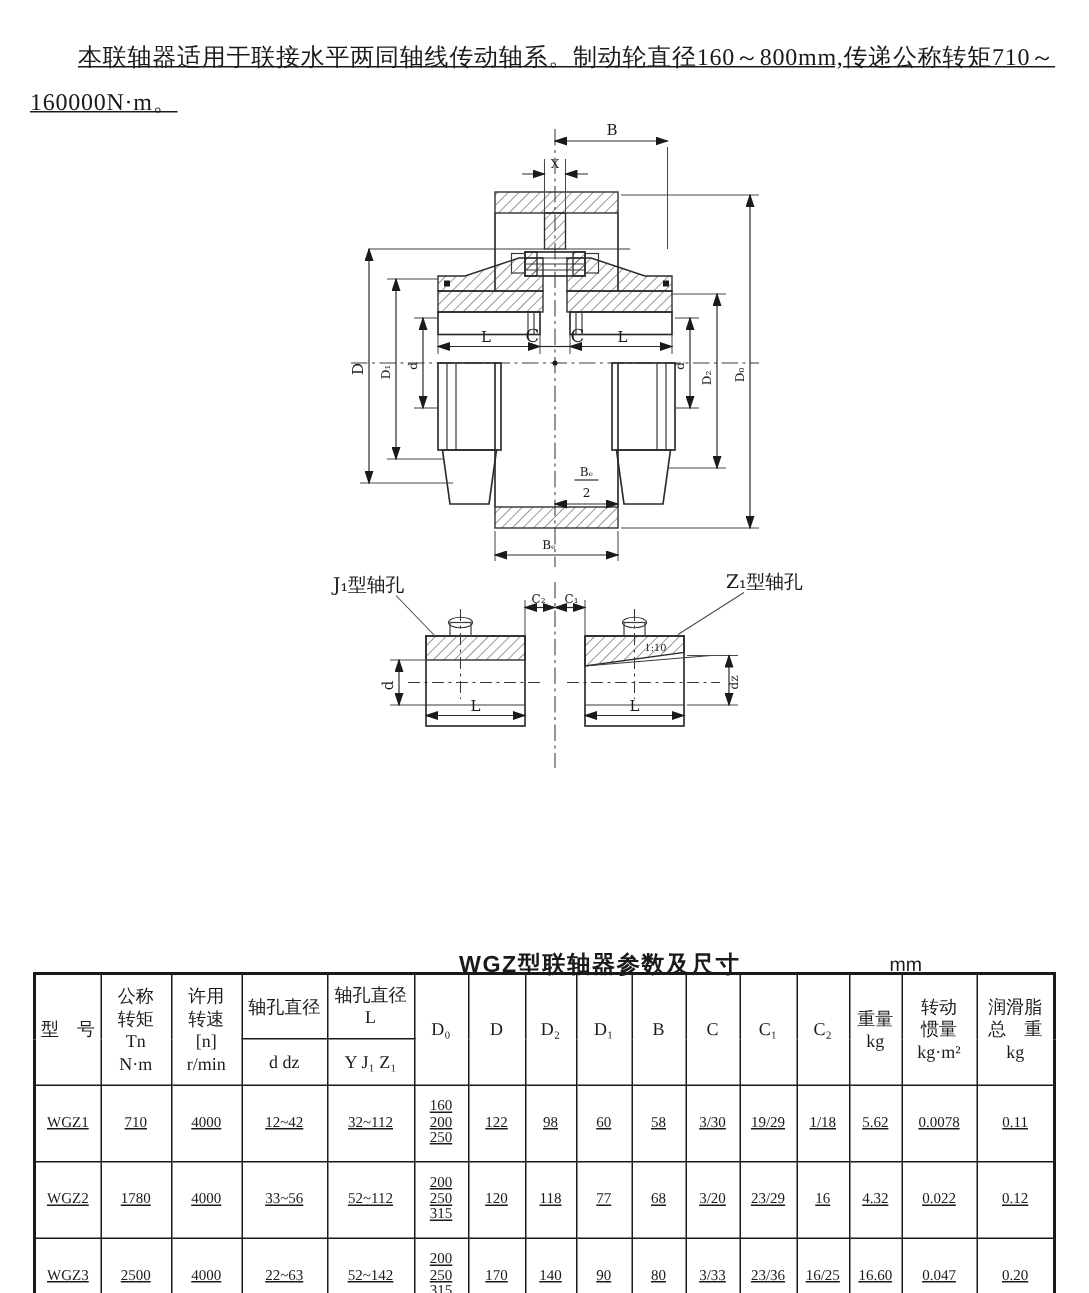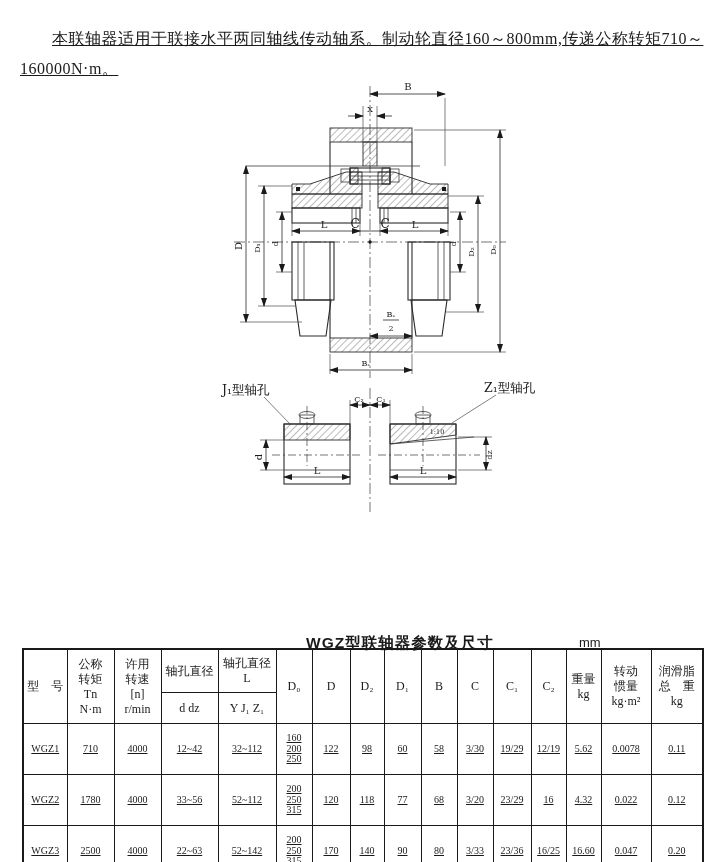--- a/index.html
+++ b/index.html
@@ -23,21 +23,21 @@
   .dash{stroke:#3a3a3a;stroke-width:0.7;fill:none;stroke-dasharray:8 3 2 3;}
   .ext{stroke:#4a4a4a;stroke-width:0.7;fill:none;}
   .dim{stroke:#2a2a2a;stroke-width:0.8;fill:none;}
   .lbl{font-size:10px;text-anchor:middle;}
   .lbl-s{font-size:8px;text-anchor:middle;}
   .lbl-c{font-size:12px;text-anchor:middle;}
   .lbl-cn{font-size:12.5px;}
   #titlebar{position:absolute;top:610px;left:0;width:726px;height:26px;
     font-family:"Liberation Sans","DejaVu Sans",sans-serif;margin-top:20px;}
   #table-title{position:absolute;left:306px;top:3px;font-size:15.5px;font-weight:600;letter-spacing:1px;}
-  #table-unit{position:absolute;left:579px;top:5px;font-size:13px;}
+  #table-unit{position:absolute;left:593px;top:5px;font-size:13px;}
   #spec-table{
     position:absolute;top:648px;left:22px;
     border-collapse:collapse;table-layout:fixed;
     border:2px solid #1a1a1a;
   }
   #spec-table th,#spec-table td{
     border:1px solid #1a1a1a;text-align:center;vertical-align:middle;
     padding:1px 0;font-weight:normal;white-space:pre-line;
   }
   #spec-table th{font-size:12px;line-height:1.25;}
@@ -290,21 +290,21 @@
       <td>32~112</td>
       <td>160
 200
 250</td>
       <td>122</td>
       <td>98</td>
       <td>60</td>
       <td>58</td>
       <td>3/30</td>
       <td>19/29</td>
-      <td>12/19</td>
+      <td>1/18</td>
       <td>5.62</td>
       <td>0.0078</td>
       <td>0.11</td>
     </tr>
     <tr class="dr">
       <td>WGZ2</td>
       <td>1780</td>
       <td>4000</td>
       <td>33~56</td>
       <td>52~112</td>

